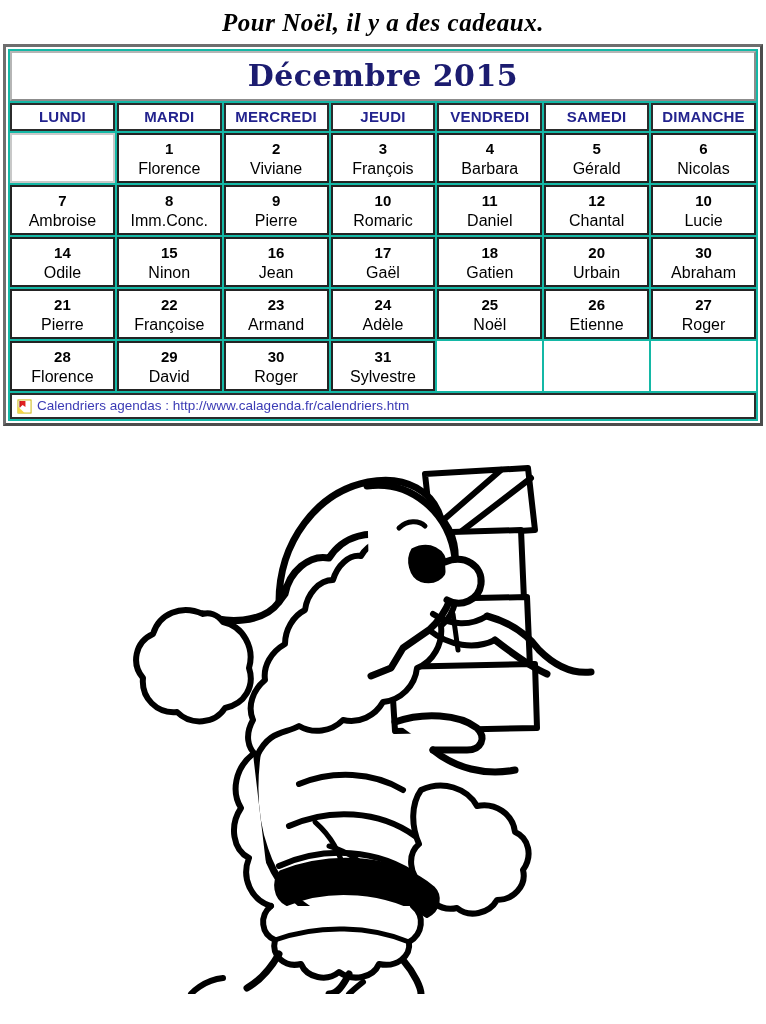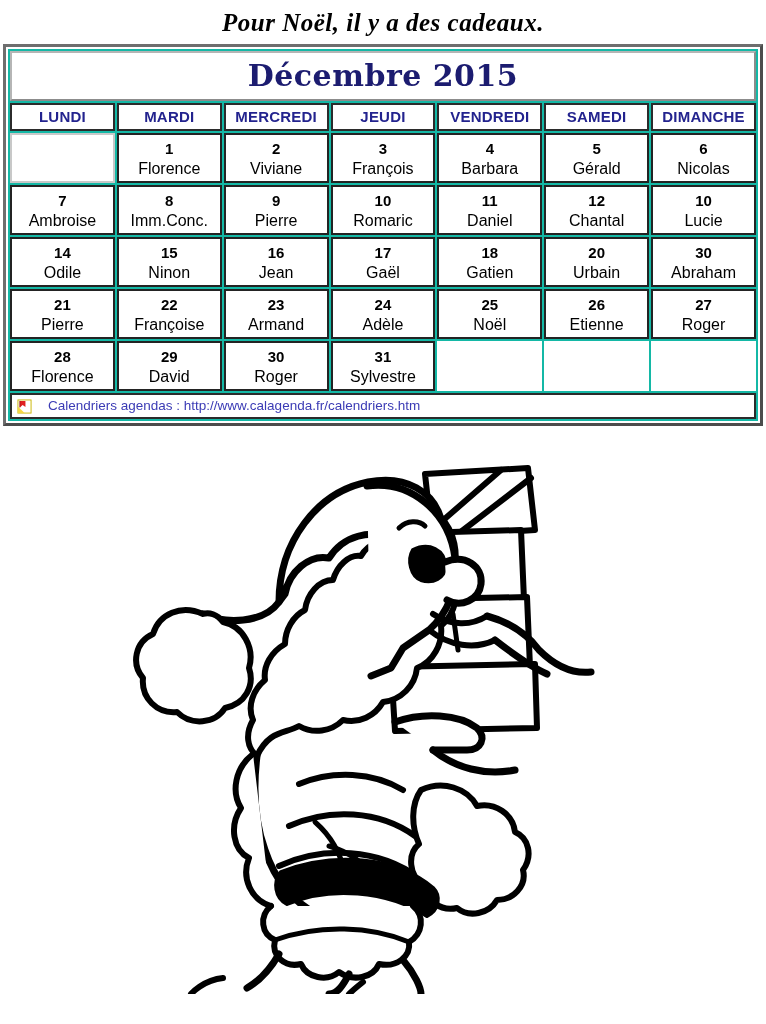--- a/index.html
+++ b/index.html
@@ -116,21 +116,21 @@
 
   
   .footer-cell {
     border: 2px solid #2b2b2b;
     height: 22px;
     text-align: left;
   }
   .footer-inner {
     display: flex;
     align-items: center;
-    gap: 16px;
+    gap: 5px;
     padding-left: 5px;
     height: 22px;
   }
   .flag-icon {
     width: 15px;
     height: 15px;
     flex: 0 0 15px;
     display: block;
   }
   .footer-text {

